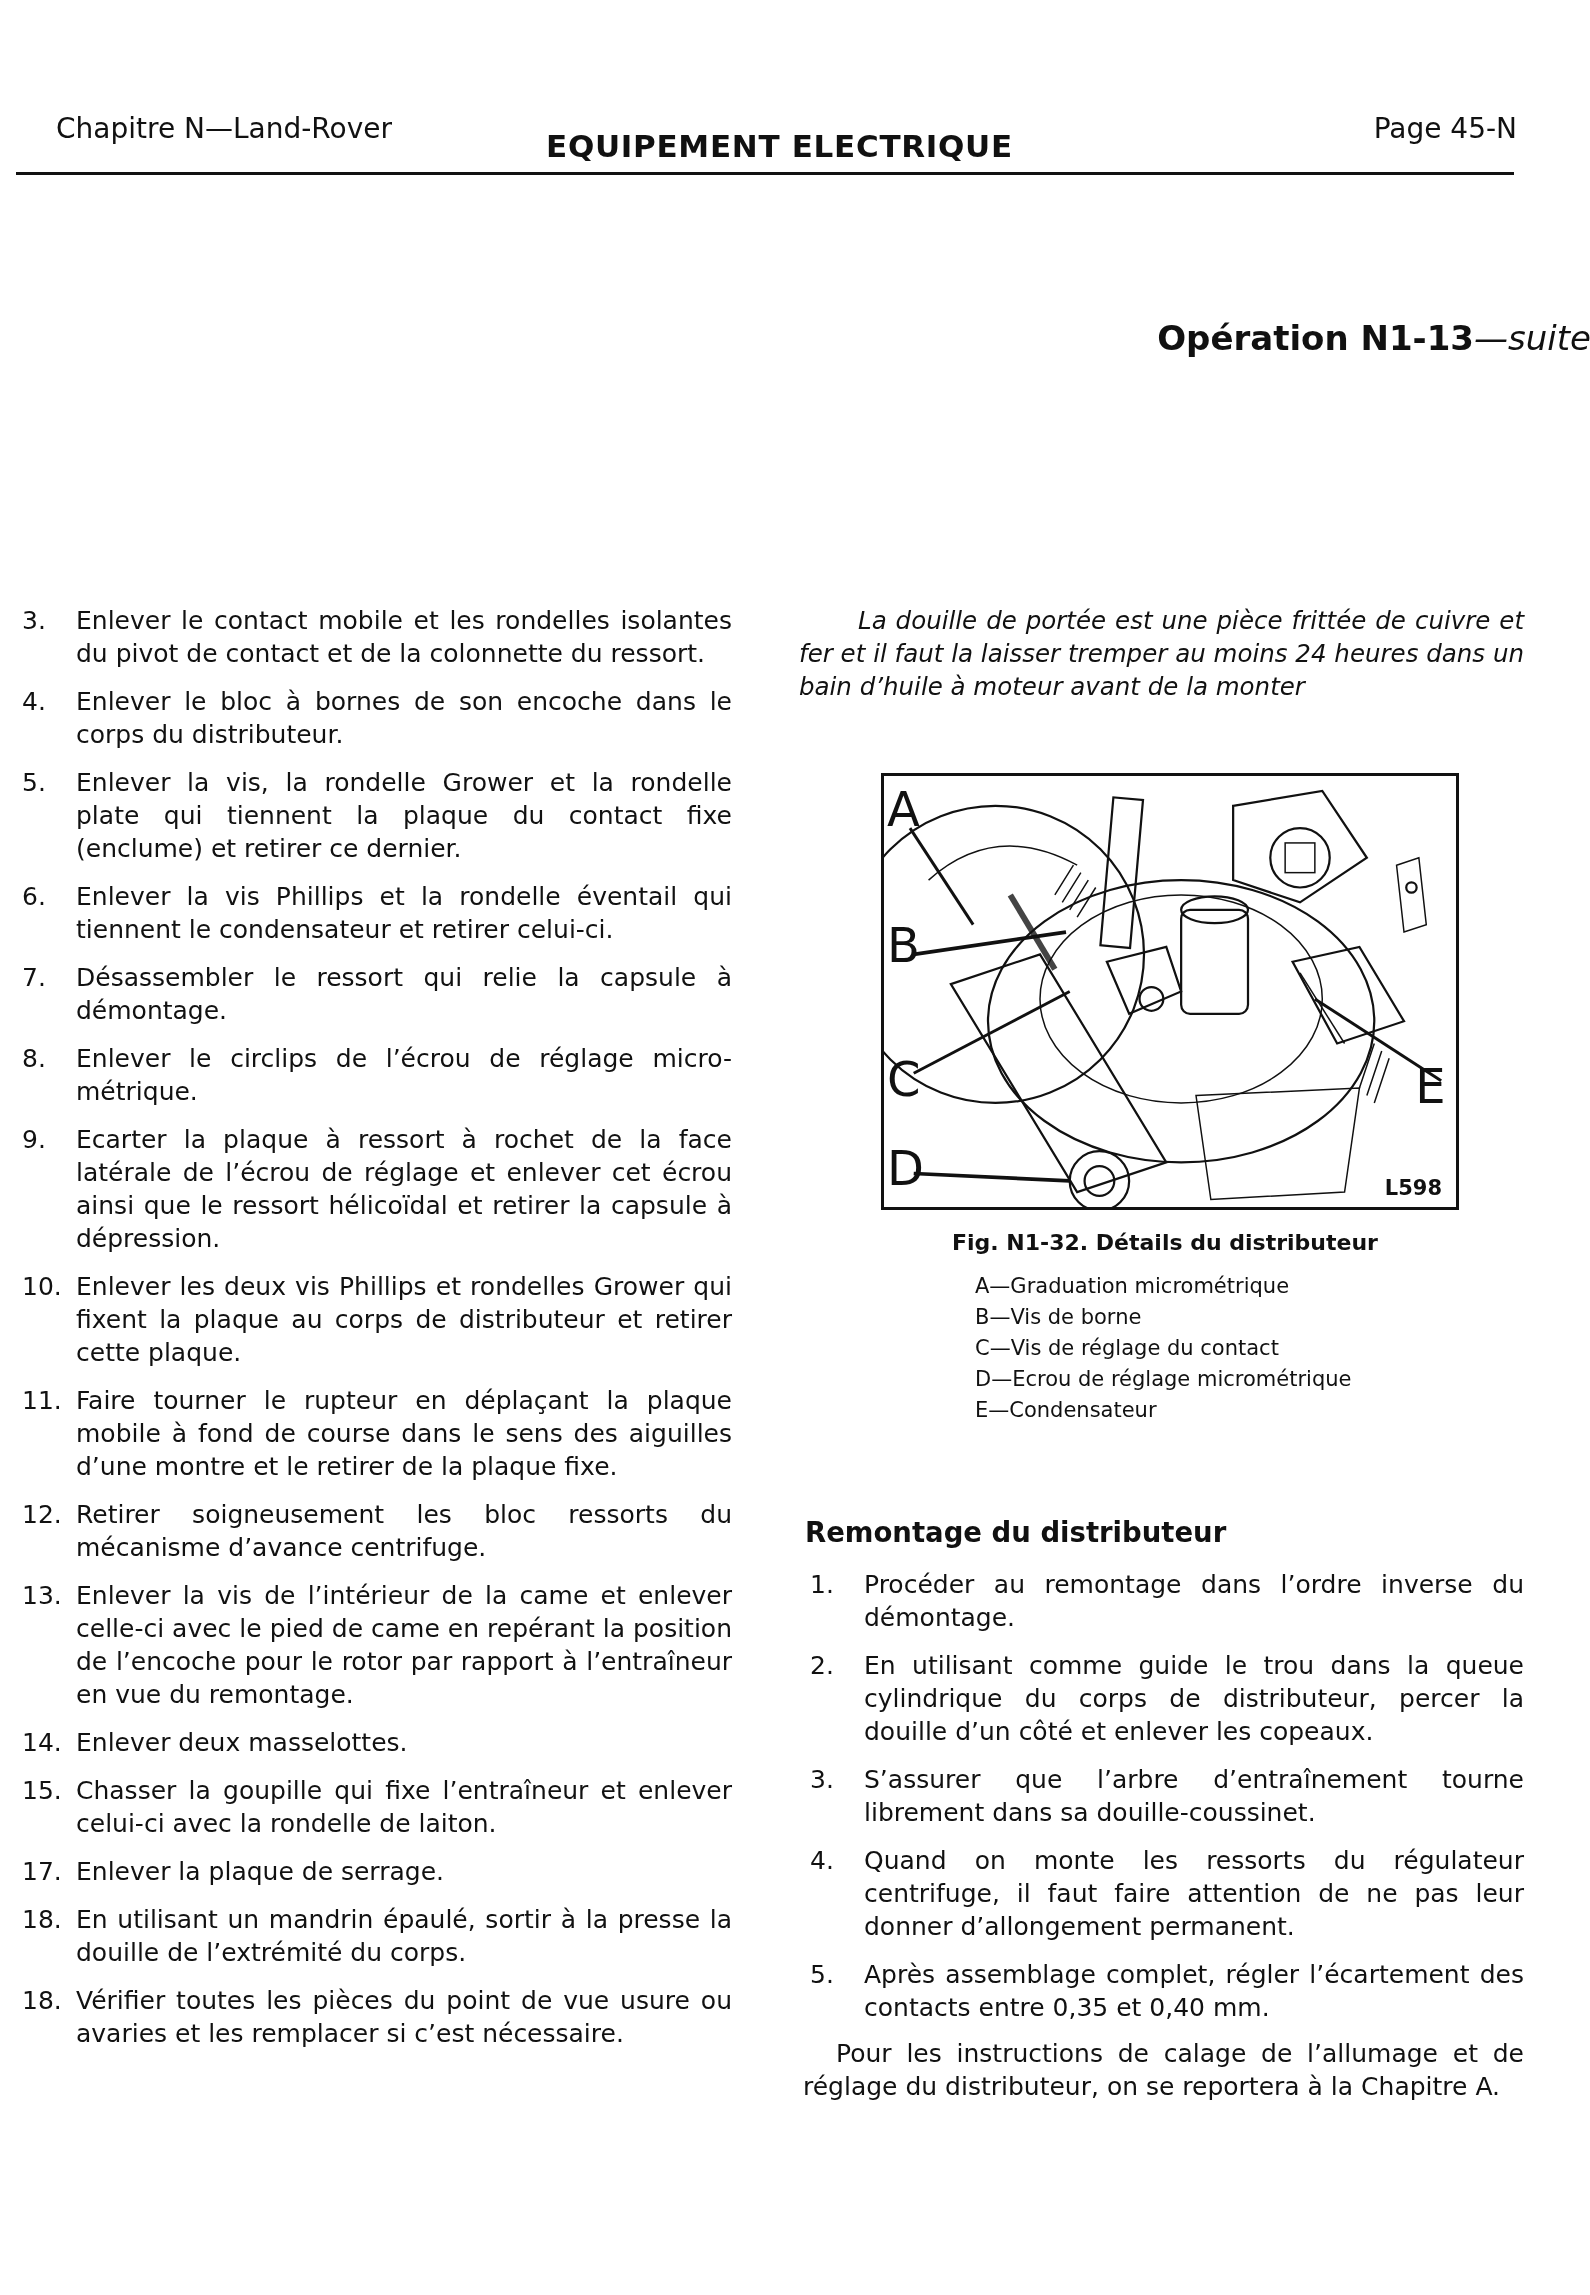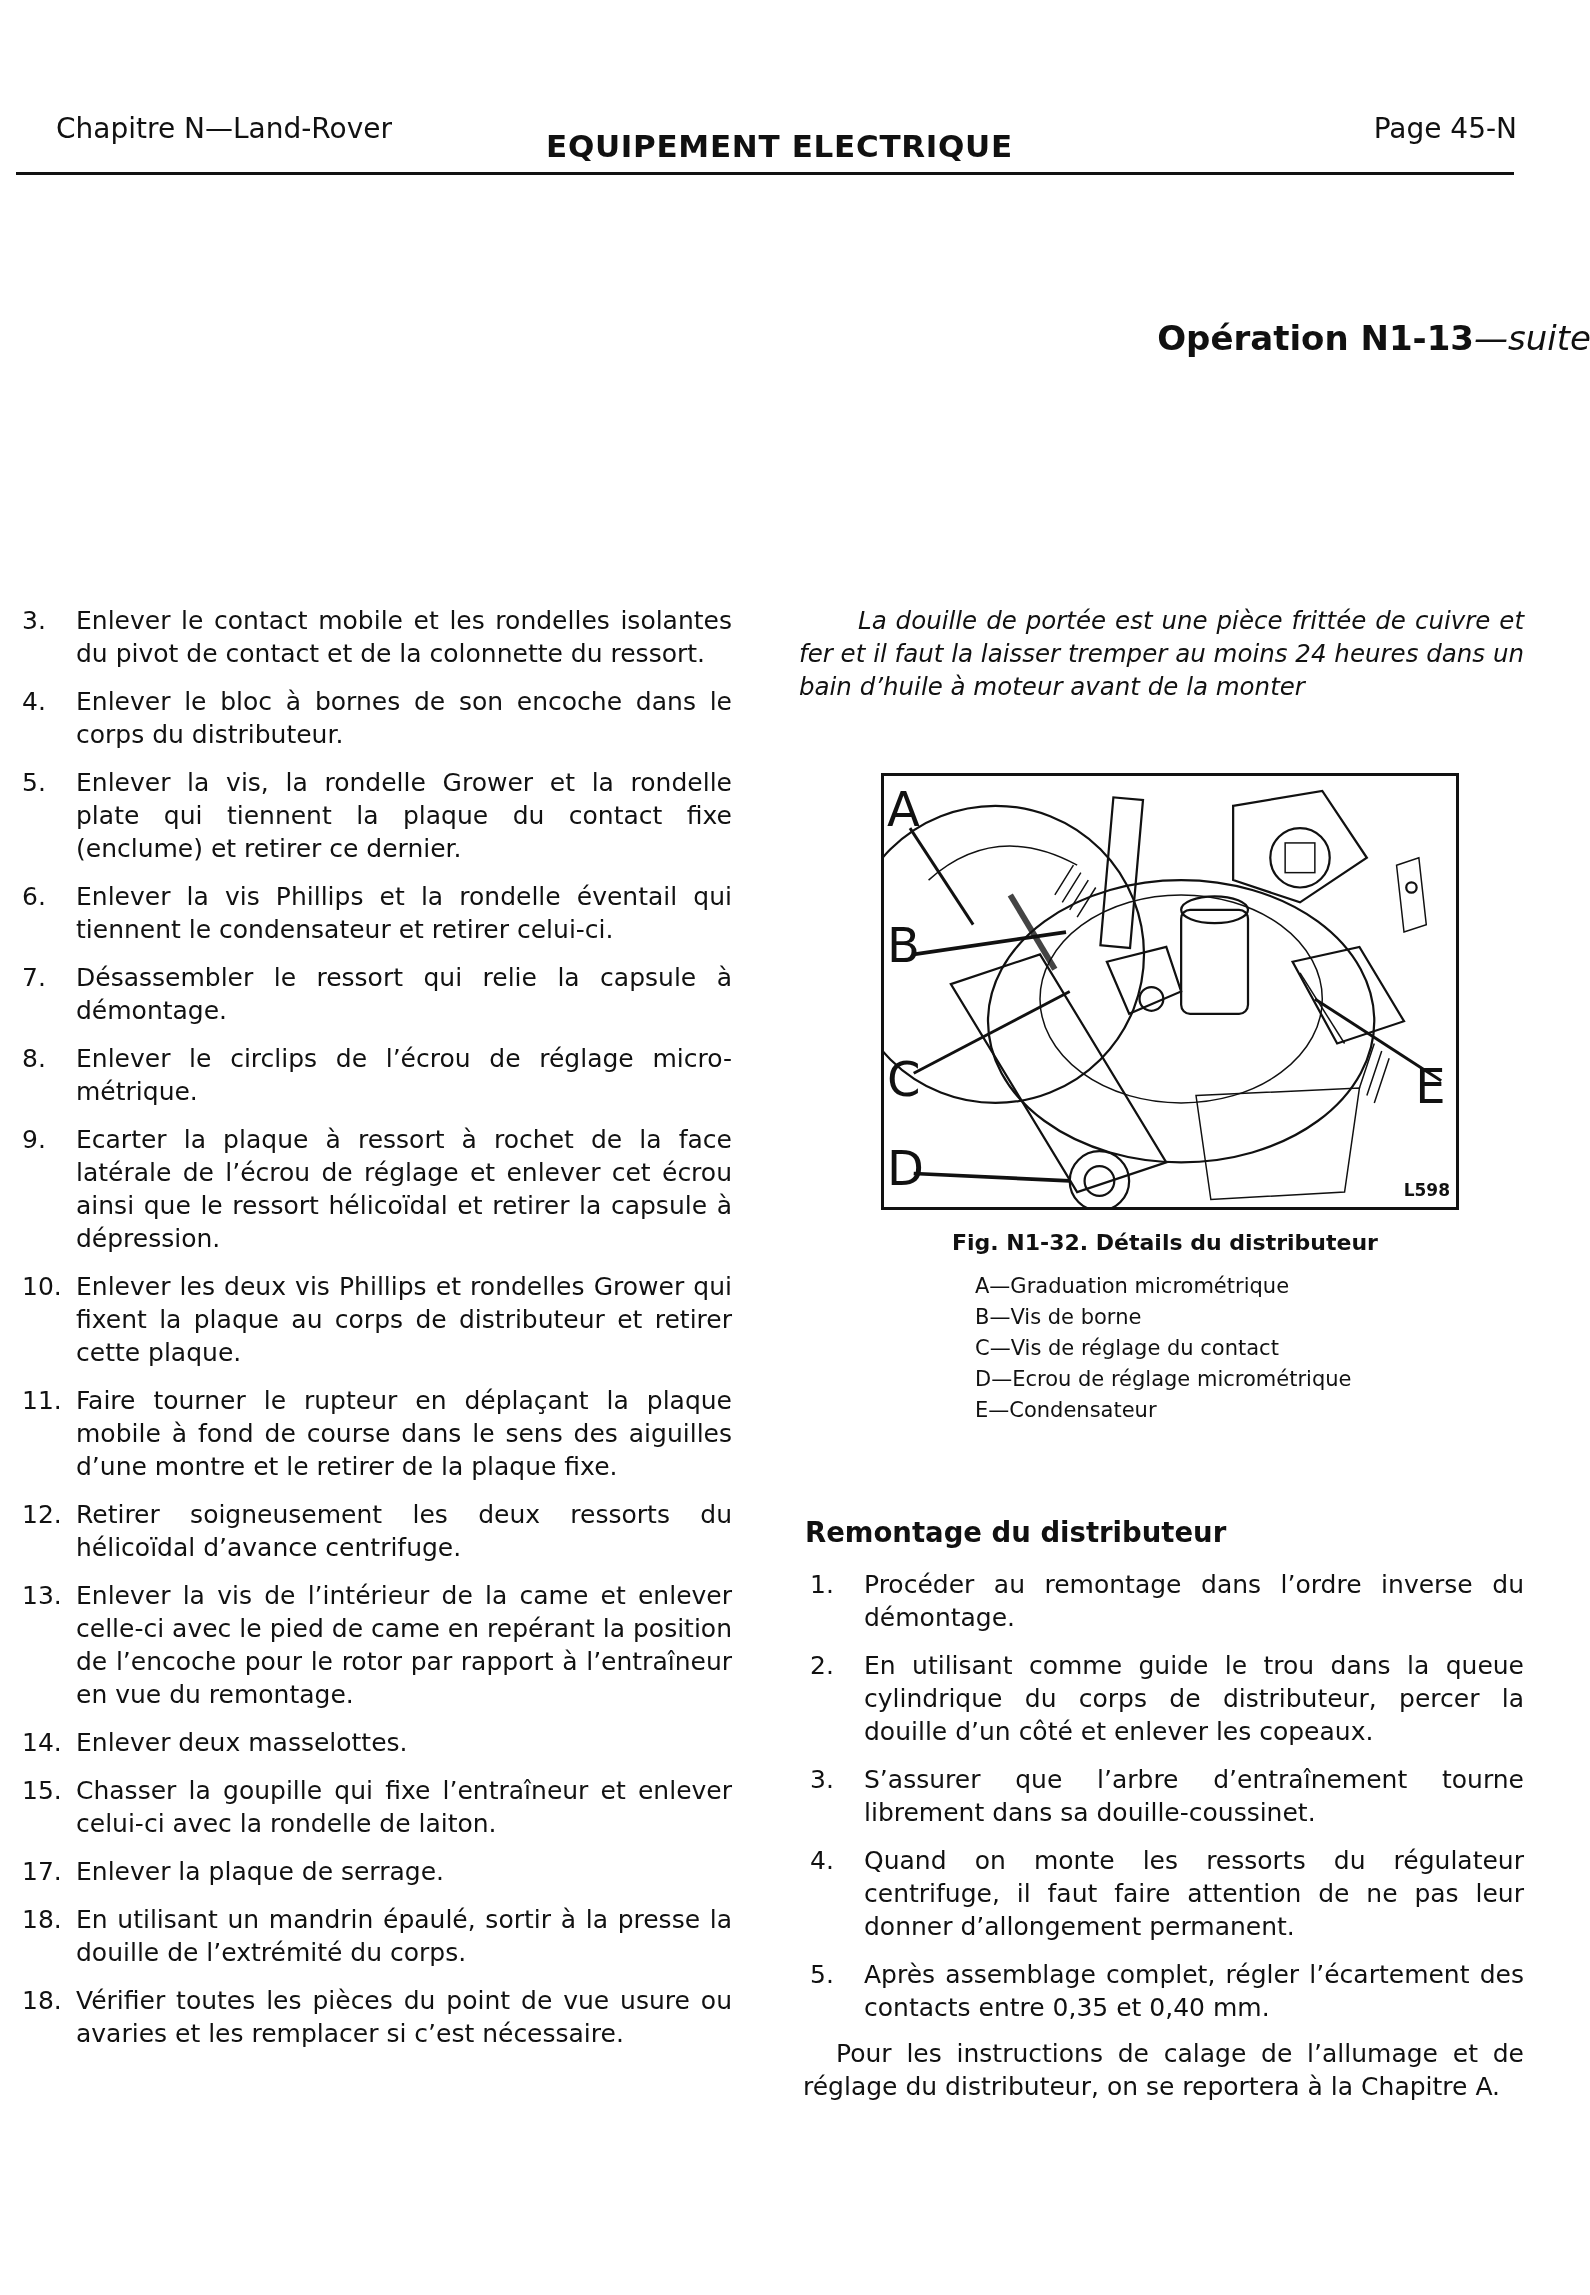--- a/index.html
+++ b/index.html
@@ -21,21 +21,21 @@
   ol.steps li { display:flex; font-size:25px; line-height:33px; margin-bottom:15px; }
   ol.steps li .num { width:54px; flex:none; text-align:left; }
   ol.steps li .txt { flex:1; text-align:justify; }
 
   .note { font-style:italic; font-size:24.5px; line-height:33px; text-indent:59px; text-align:justify; margin:0; }
 
   .figure-box { position:absolute; left:881px; top:773px; width:572px; height:431px;
                 border:3px solid #111; background:#fff; overflow:hidden; }
   .figure-box svg { width:100%; height:100%; display:block; }
   .fig-label { position:absolute; font-size:48px; font-family:"DejaVu Sans", sans-serif; }
-  .fig-ref { position:absolute; right:6px; bottom:7.4px; font-size:17px; font-weight:bold; }
+  .fig-ref { position:absolute; right:14px; bottom:7.4px; font-size:21px; font-weight:bold; }
   .fig-caption { position:absolute; left:952px; top:1230px; font-size:22px; font-weight:bold; }
   .fig-legend { position:absolute; left:975px; top:1271px; font-size:21px; line-height:31px; }
 
   .sec-title { position:absolute; left:805px; top:1516px; font-size:27.5px; font-weight:bold; }
   .col-right2 { position:absolute; left:810px; top:1568px; width:714px; }
   .closing { position:absolute; left:803px; top:2037px; width:721px; font-size:25px; line-height:33px; text-indent:33px; text-align:justify; margin:0; }
 </style>
 </head>
 <body>
 
@@ -81,21 +81,21 @@
     <li>
         <span class="num">10.</span>
         <span class="txt">Enlever les deux vis Phillips et rondelles Grower qui fixent la plaque au corps de distributeur et retirer cette plaque.</span>
       </li>
     <li>
         <span class="num">11.</span>
         <span class="txt">Faire tourner le rupteur en déplaçant la plaque mobile à fond de course dans le sens des aiguilles d’une montre et le retirer de la plaque fixe.</span>
       </li>
     <li>
         <span class="num">12.</span>
-        <span class="txt">Retirer soigneusement les deux ressorts du hélicoïdal d’avance centrifuge.</span>
+        <span class="txt">Retirer soigneusement les bloc ressorts du mécanisme d’avance centrifuge.</span>
       </li>
     <li>
         <span class="num">13.</span>
         <span class="txt">Enlever la vis de l’intérieur de la came et enlever celle-ci avec le pied de came en repérant la position de l’encoche pour le rotor par rapport à l’entraîneur en vue du remontage.</span>
       </li>
     <li>
         <span class="num">14.</span>
         <span class="txt">Enlever deux masselottes.</span>
       </li>
     <li>

